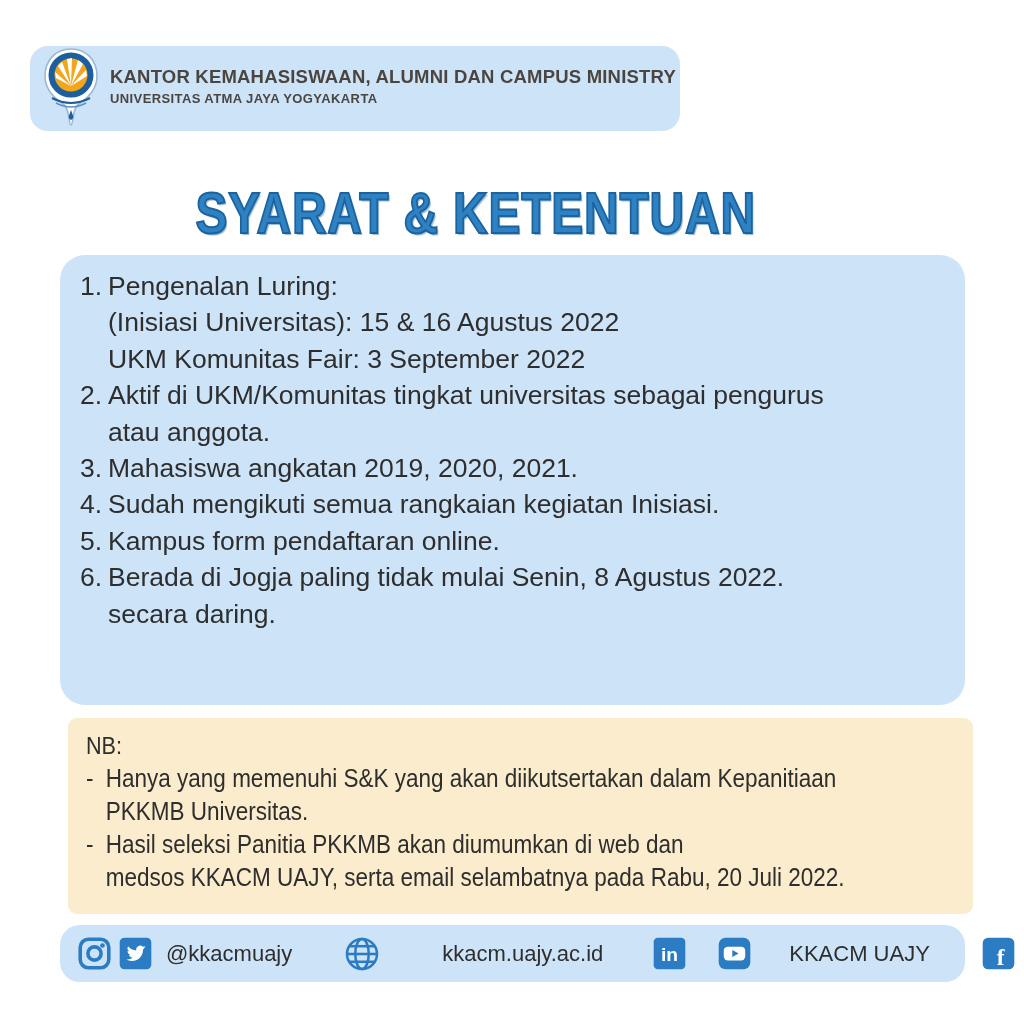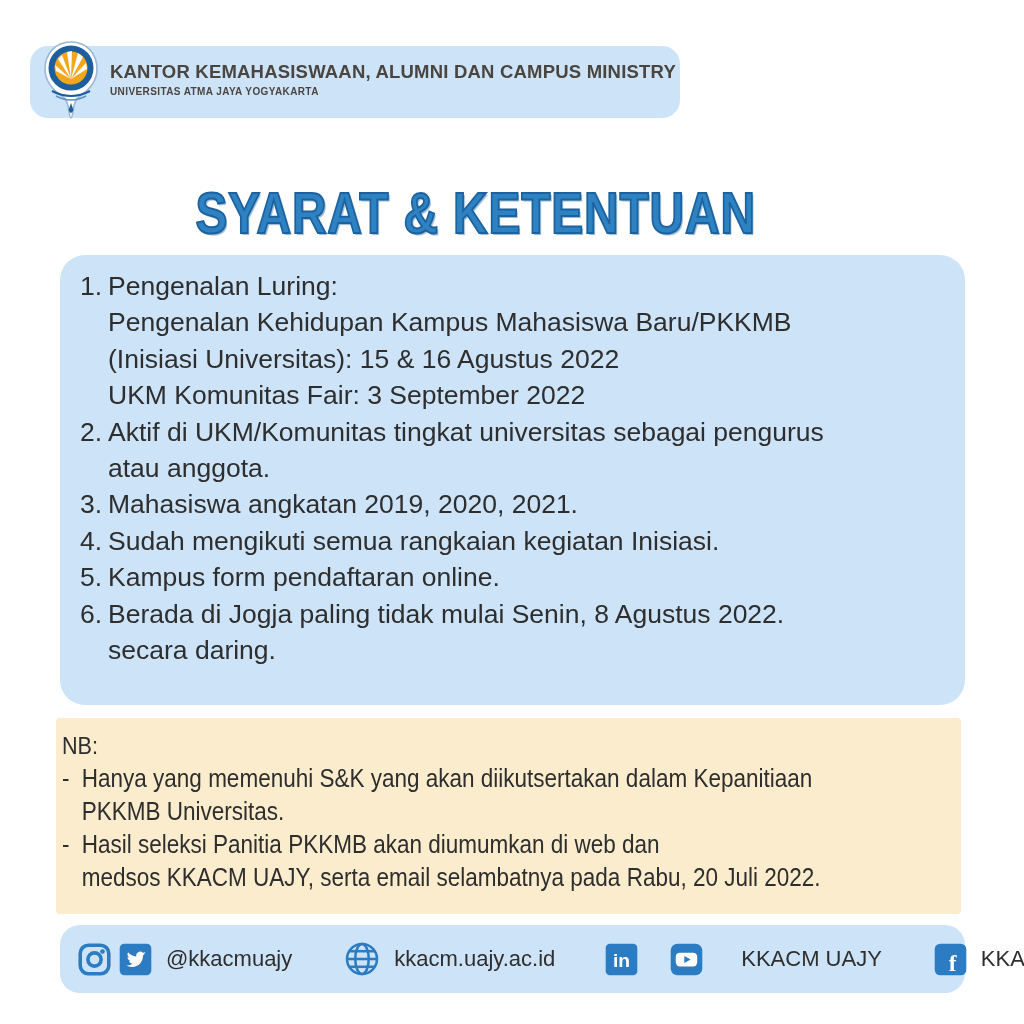--- a/index.html
+++ b/index.html
@@ -1,60 +1,60 @@
 <!DOCTYPE html>
 <html><head>
 <meta charset="utf-8">
 <style>
   html,body{margin:0;padding:0;background:#fff;}
   .page{position:relative;width:1024px;height:1024px;background:#ffffff;overflow:hidden;
         font-family:"Liberation Sans",sans-serif;}
 
   
-  .header-bar{position:absolute;left:30px;top:46px;width:650px;height:72px;
+  .header-bar{position:absolute;left:30px;top:46px;width:650px;height:85px;
               background:#cde3f8;border-radius:18px;display:flex;align-items:center;
               padding:0 0 0 12px;box-sizing:border-box;}
   .logo{flex:0 0 auto;margin-right:10px;}
   .header-text{display:flex;flex-direction:column;justify-content:center;margin-top:-6px;}
   .header-title{font-size:18.5px;font-weight:bold;color:#4b4540;letter-spacing:0.2px;}
-  .header-subtitle{font-size:10px;font-weight:bold;color:#4b4540;letter-spacing:0.4px;margin-top:3px;}
+  .header-subtitle{font-size:13px;font-weight:bold;color:#4b4540;letter-spacing:0.4px;margin-top:3px;}
 
   
   .title-wrap{position:absolute;left:0;top:180px;width:952px;text-align:center;}
   .title-text{display:inline-block;font-weight:bold;font-size:57px;letter-spacing:1px;
               color:#2f82c2;transform:scaleX(0.84);transform-origin:center;
               -webkit-text-stroke:2px #1b629f;
               text-shadow:1px 1px 0 #8fbede,2px 2px 1px rgba(27,98,159,0.45);}
 
   
   .terms-panel{position:absolute;left:60px;top:255px;width:905px;height:450px;
                background:#cde3f8;border-radius:25px;box-sizing:border-box;
                padding:13px 18px 0 20px;}
   .trow{display:grid;grid-template-columns:28px 1fr;font-size:26.5px;line-height:36.4px;color:#2e2e2e;}
   .tnum{text-align:left;}
   .ttext{white-space:nowrap;}
 
   
-  .nb-panel{position:absolute;left:56px;top:718px;width:905px;height:196px;
-            background:#faeccc;border-radius:4px;box-sizing:border-box;
-            padding:12px 16px 0 6px;}
+  .nb-panel{position:absolute;left:68px;top:718px;width:905px;height:196px;
+            background:#faeccc;border-radius:9px;box-sizing:border-box;
+            padding:12px 16px 0 18px;}
   .nb-inner{transform:scaleX(0.9);transform-origin:left top;width:111%;}
   .nb-label{font-size:24px;line-height:32px;color:#2e2e2e;}
   .nbrow{display:grid;grid-template-columns:22px 1fr;font-size:25px;line-height:33px;color:#2e2e2e;}
   .nbdash{text-align:left;}
 
   
-  .footer-bar{position:absolute;left:60px;top:925px;width:905px;height:68px;
+  .footer-bar{position:absolute;left:60px;top:925px;width:905px;height:57px;
               background:#cde3f8;border-radius:20px;display:flex;align-items:center;
               box-sizing:border-box;padding:0 18px;}
   .fgroup{display:flex;align-items:center;}
   .fgroup .ficon{margin-right:8px;display:flex;align-items:center;}
   .flabel{font-size:22px;color:#2e2e2e;margin-left:6px;white-space:nowrap;}
   .gap-a{margin-left:0;}
-  .gap-b{margin-left:52px;}
+  .gap-b{margin-left:52px;gap:48px;}
   .gap-c{margin-left:50px;gap:24px;}
   .gap-d{margin-left:52px;}
 </style>
 </head>
 <body>
 
 <div class="page">
 
   <div class="header-bar">
     <div class="logo">
@@ -85,24 +85,20 @@
     <span class="title-text">SYARAT &amp; KETENTUAN</span>
   </div>
 
   <div class="terms-panel">
     <div class="trow">
       <span class="tnum">1.</span>
       <span class="ttext">Pengenalan Luring:</span>
     </div>
     <div class="trow">
       <span class="tnum"></span>
-      <span class="ttext">Pengenalan Kehidupan Kampus Mahasiswa Baru/PKKMB</span>
-    </div>
-    <div class="trow">
-      <span class="tnum"></span>
       <span class="ttext">(Inisiasi Universitas): 15 &amp; 16 Agustus 2022</span>
     </div>
     <div class="trow">
       <span class="tnum"></span>
       <span class="ttext">UKM Komunitas Fair: 3 September 2022</span>
     </div>
 
     <div class="trow">
       <span class="tnum">2.</span>
       <span class="ttext">Aktif di UKM/Komunitas tingkat universitas sebagai pengurus</span>

